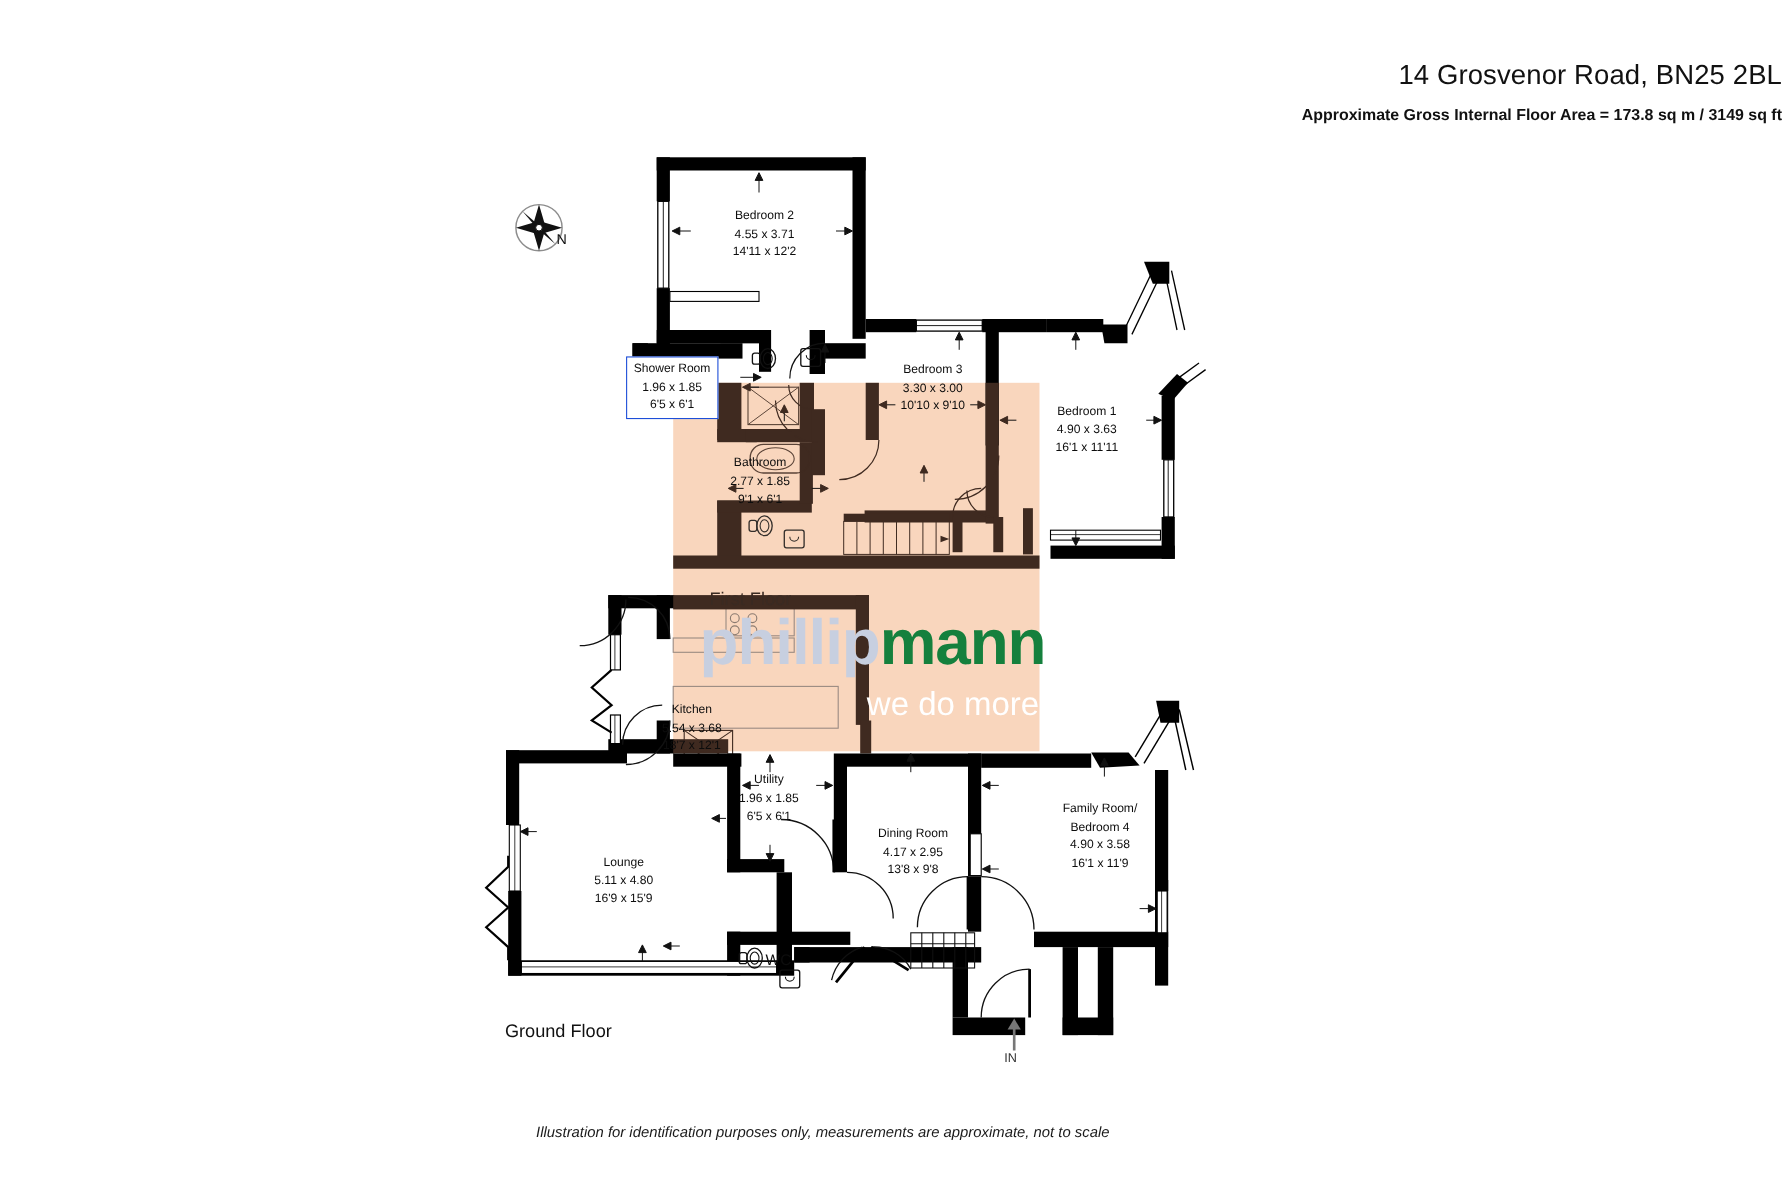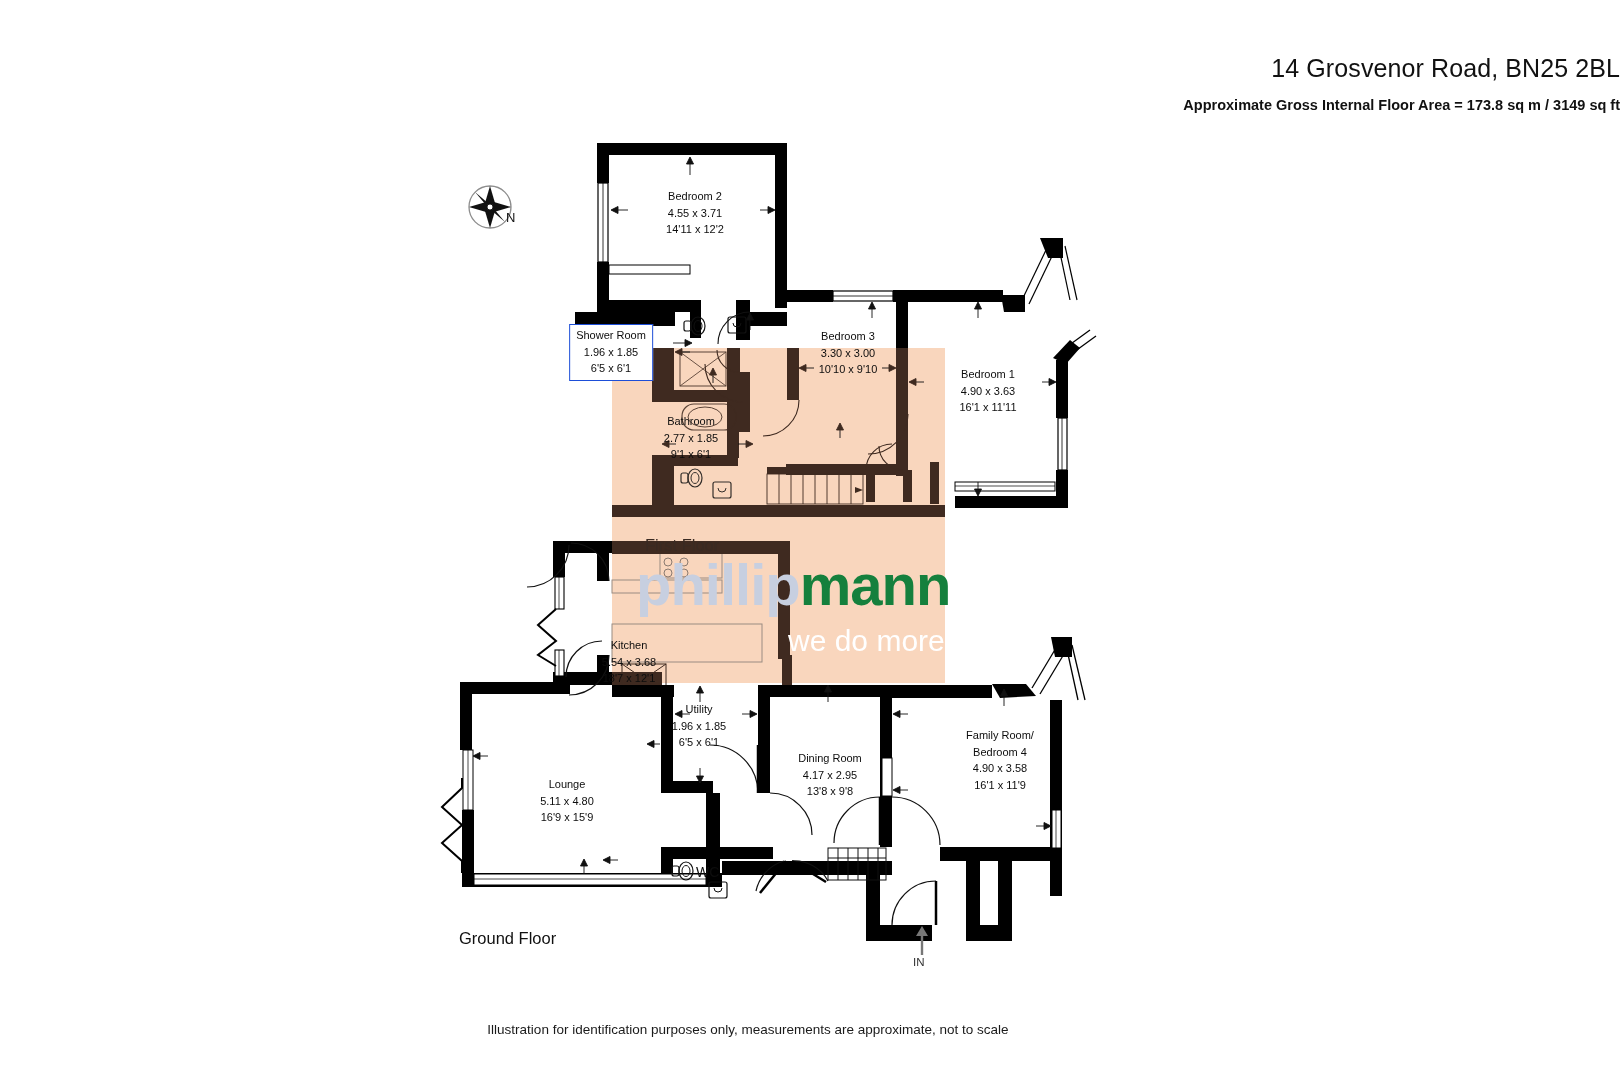--- a/index.html
+++ b/index.html
@@ -47,20 +47,21 @@
 
   
   .footer {
     position: absolute;
     left: 0;
     top: 1022px;
     width: 1496px;
     text-align: center;
     font-size: 13.5px;
     color: #1a1a1a;
+    font-style: italic;
   }
 
   
   #plan {
     position: absolute;
     left: 0; top: 0;
     width: 1620px;
     height: 1080px;
   }
 

